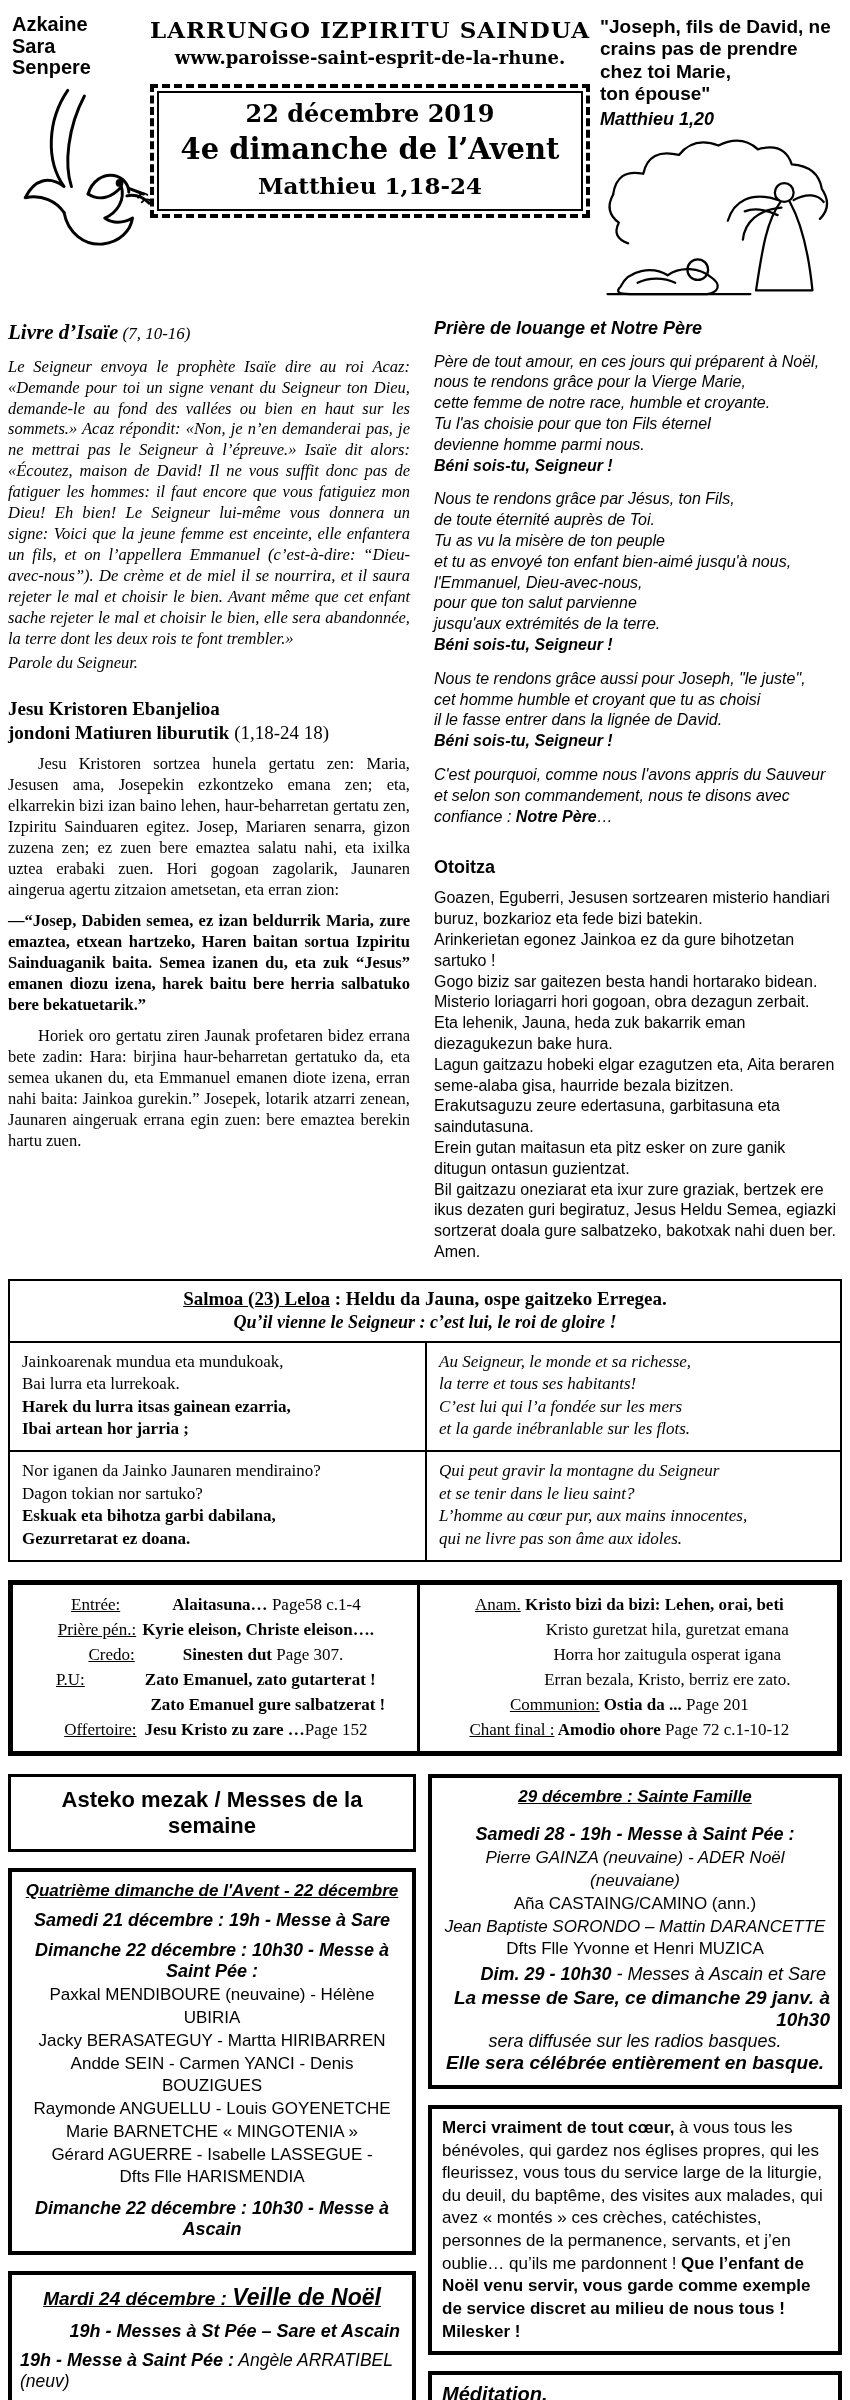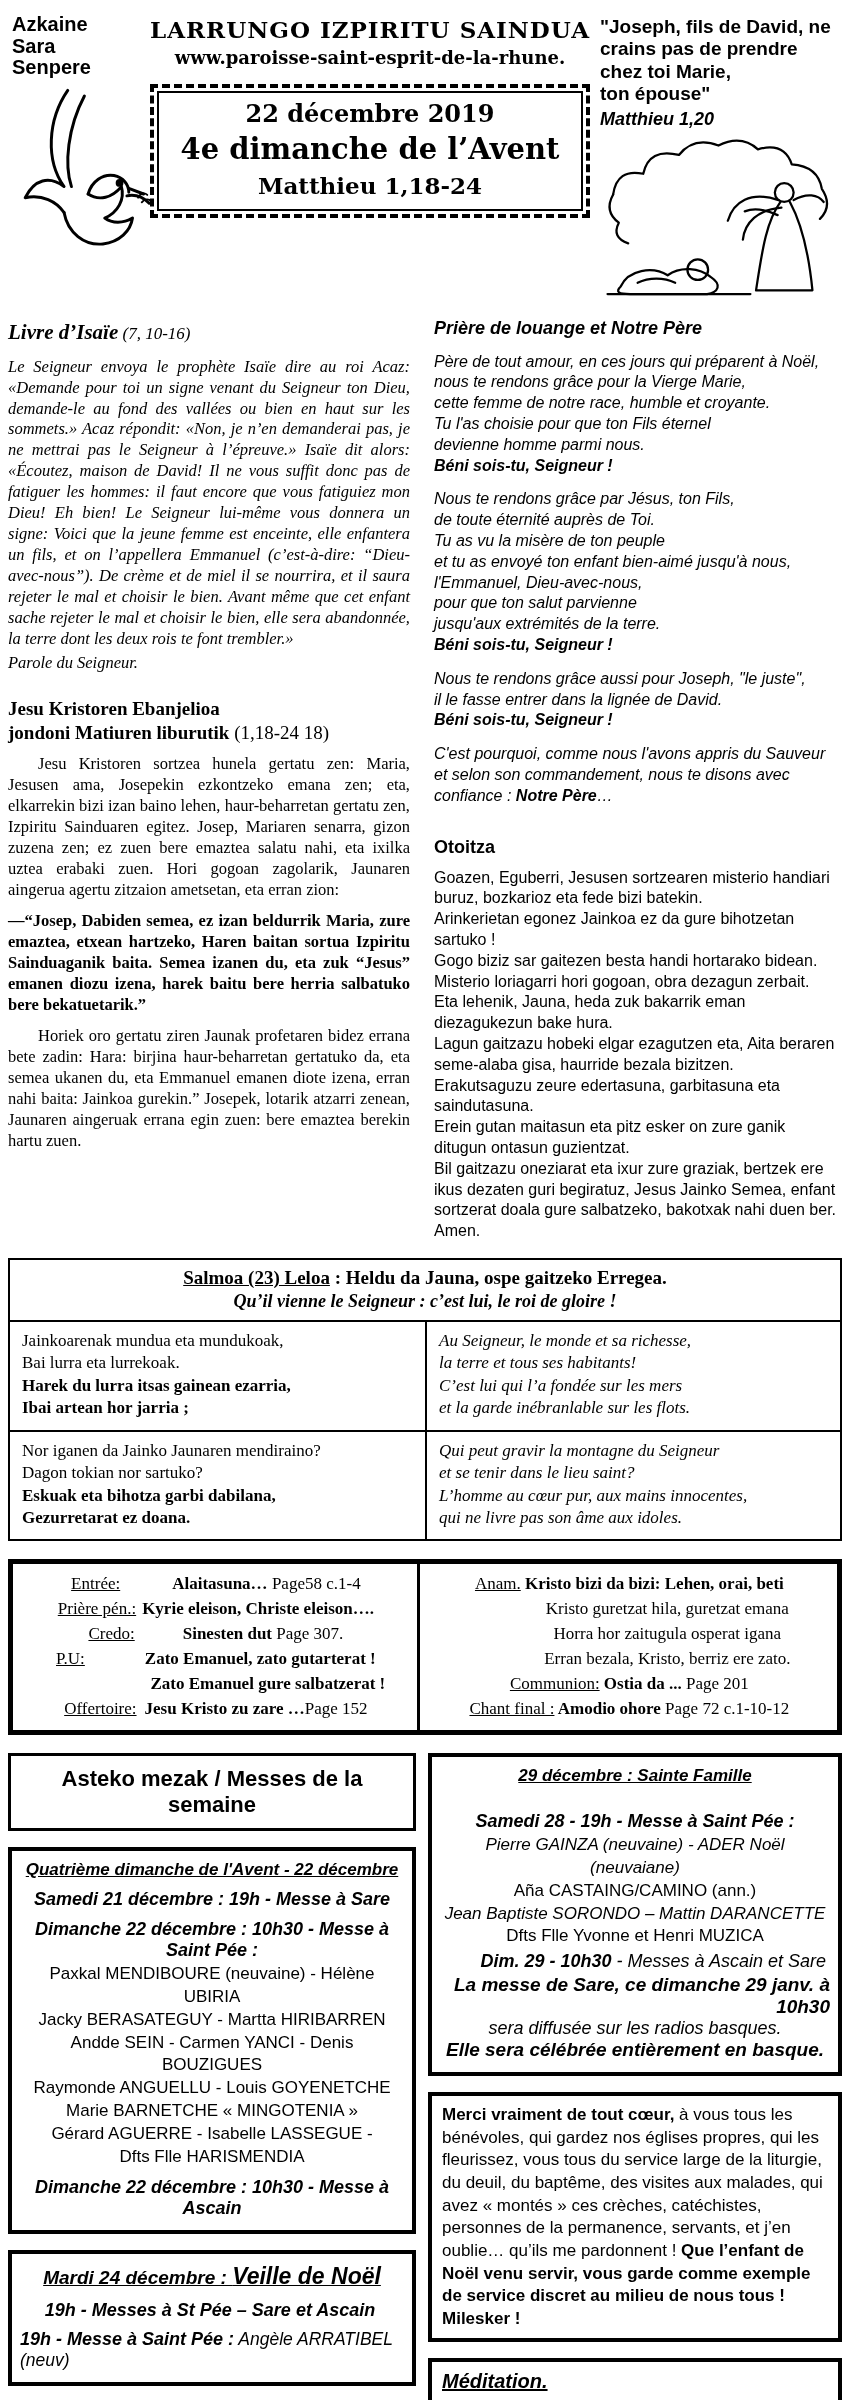--- a/index.html
+++ b/index.html
@@ -75,26 +75,26 @@
   .b-r{flex:1;}
   .asteko{border:3px solid #000;padding:10px 4px;text-align:center;font-family:"Liberation Sans",sans-serif;font-weight:bold;font-size:22px;}
   .bigbox{border:4px solid #000;margin-top:16px;padding:9px 8px 11px;font-family:"Liberation Sans",sans-serif;text-align:center;}
   .adv-title{font-weight:bold;font-style:italic;font-size:17px;text-decoration:underline;}
   .mass-line{font-weight:bold;font-style:italic;font-size:18px;margin-top:9px;}
   .names{font-size:17px;line-height:1.34;margin-top:2px;}
   .alt-names div:nth-child(odd){font-style:italic;}
   .box-title{font-size:19px;font-weight:bold;font-style:italic;}
   .box-title .big{font-size:23px;}
   .box-title-u{text-decoration:underline;}
-  .sub-right{font-weight:bold;font-style:italic;font-size:18px;margin-top:10px;padding-right:4px;}
+  .sub-right{text-align:right;font-weight:bold;font-style:italic;font-size:18px;margin-top:10px;padding-right:4px;}
   .label-line{text-align:left;font-size:17.5px;margin-top:8px;}
   .label-line .lab{font-weight:bold;font-style:italic;font-size:18px;}
   .label-line .nm{font-style:italic;}
 
-  .sf-line1{font-weight:bold;font-style:italic;font-size:18px;margin-top:25px;}
+  .sf-line1{font-weight:bold;font-style:italic;font-size:18px;margin-top:17px;}
   .sf-dim{font-size:18px;font-style:italic;margin-top:3px;text-align:right;padding-right:4px;}
   .sf-dim .b{font-weight:bold;}
   .sf-sare{font-weight:bold;font-style:italic;font-size:19px;margin-top:2px;text-align:right;}
   .sf-diff{font-style:italic;font-size:18px;}
   .sf-basque{font-weight:bold;font-style:italic;font-size:19px;}
   .merci{border:4px solid #000;margin-top:16px;padding:8px 10px;font-family:"Liberation Sans",sans-serif;font-size:17px;line-height:1.33;text-align:left;}
   .merci .b{font-weight:bold;}
   .medit{border:4px solid #000;margin-top:16px;padding:8px 10px 10px;font-family:"Liberation Sans",sans-serif;}
   .medit-title{font-weight:bold;font-style:italic;font-size:20px;text-decoration:underline;}
 </style>
@@ -207,20 +207,21 @@
             <div>et tu as envoyé ton enfant bien-aimé jusqu'à nous,</div>
             <div>l'Emmanuel, Dieu-avec-nous,</div>
             <div>pour que ton salut parvienne</div>
             <div>jusqu'aux extrémités de la terre.</div>
           </div>
         <div class="refrain">Béni sois-tu, Seigneur !</div>
       </div>
       <div class="stanza">
         <div>
             <div>Nous te rendons grâce aussi pour Joseph, "le juste",</div>
+            <div>cet homme humble et croyant que tu as choisi</div>
             <div>il le fasse entrer dans la lignée de David.</div>
           </div>
         <div class="refrain">Béni sois-tu, Seigneur !</div>
       </div>
       <div class="stanza">
         <div>
             <div>C'est pourquoi, comme nous l'avons appris du Sauveur</div>
             <div>et selon son commandement, nous te disons avec</div>
           </div>
         <div class="closing-line"><span>confiance : </span><span class="refrain">Notre Père</span><span>…</span></div>
@@ -229,21 +230,21 @@
       <div class="otoitza-title">Otoitza</div>
       <div class="otoitza">
           <div>Goazen, Eguberri, Jesusen sortzearen misterio handiari buruz, bozkarioz eta fede bizi batekin.</div>
           <div>Arinkerietan egonez Jainkoa ez da gure bihotzetan sartuko !</div>
           <div>Gogo biziz sar gaitezen besta handi hortarako bidean.</div>
           <div>Misterio loriagarri hori gogoan, obra dezagun zerbait.</div>
           <div>Eta lehenik, Jauna, heda zuk bakarrik eman diezagukezun bake hura.</div>
           <div>Lagun gaitzazu hobeki elgar ezagutzen eta, Aita beraren seme-alaba gisa, haurride bezala bizitzen.</div>
           <div>Erakutsaguzu zeure edertasuna, garbitasuna eta saindutasuna.</div>
           <div>Erein gutan maitasun eta pitz esker on zure ganik ditugun ontasun guzientzat.</div>
-          <div>Bil gaitzazu oneziarat eta ixur zure graziak, bertzek ere ikus dezaten guri begiratuz, Jesus Jainko Semea, enfant sortzerat doala gure salbatzeko, bakotxak nahi duen ber.</div>
+          <div>Bil gaitzazu oneziarat eta ixur zure graziak, bertzek ere ikus dezaten guri begiratuz, Jesus Heldu Semea, egiazki sortzerat doala gure salbatzeko, bakotxak nahi duen ber.</div>
           <div>Amen.</div>
         </div>
     </div>
   </div>
 
   <div class="psalm">
     <div class="ps-head">
       <div class="ps-l1"><span class="ps-label">Salmoa (23) Leloa</span><span> :  </span><span>Heldu da Jauna, ospe gaitzeko Erregea.</span></div>
       <div class="ps-l2">Qu’il vienne le Seigneur : c’est lui, le roi de gloire !</div>
     </div>

